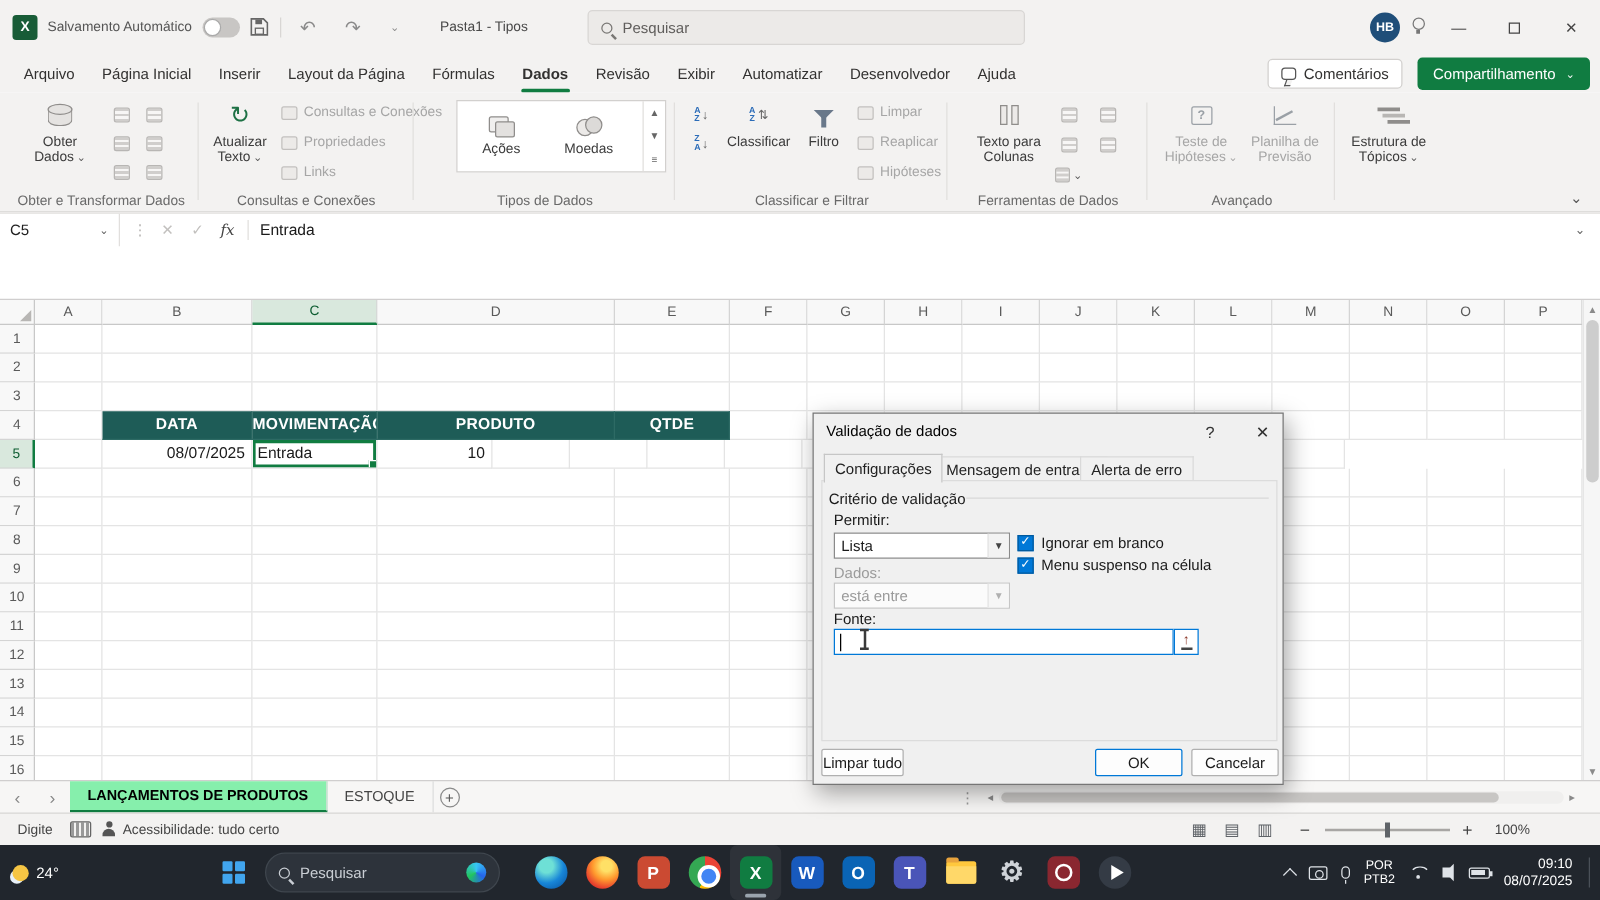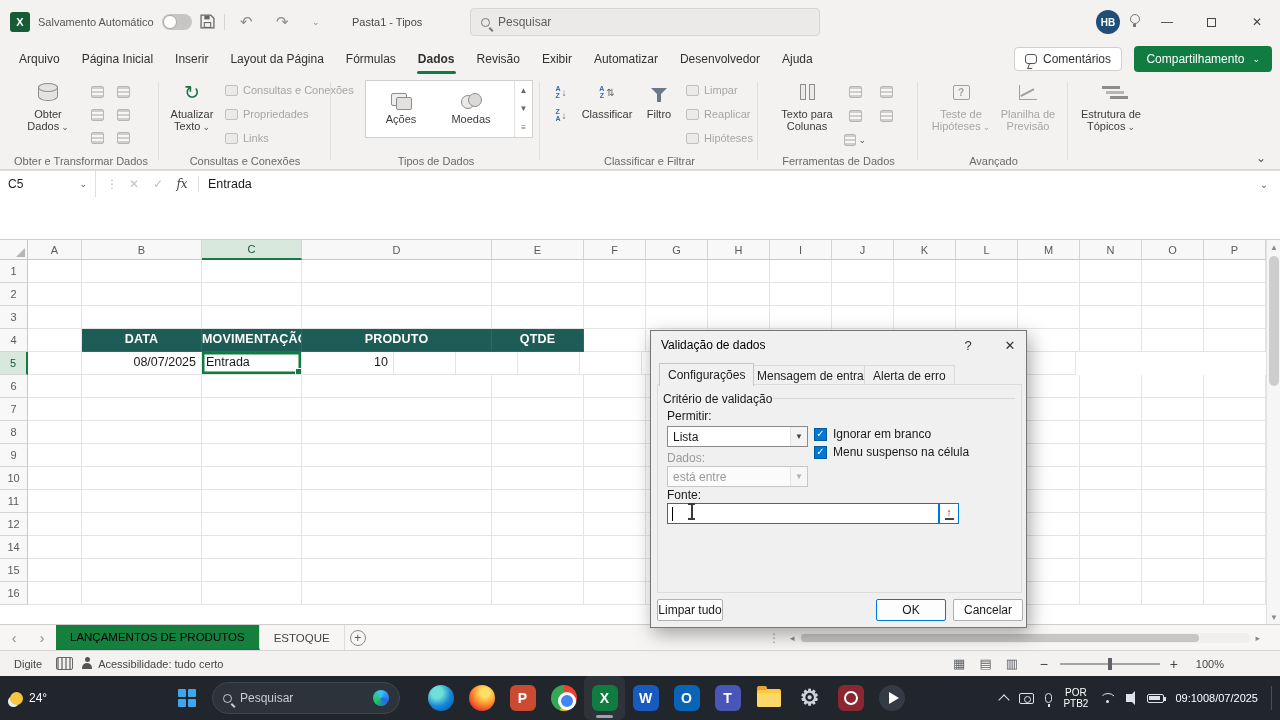--- a/index.html
+++ b/index.html
@@ -98,21 +98,21 @@
 .left{padding-left:4px}
 .sel{position:relative;box-shadow:inset 0 0 0 2.5px #107c41;z-index:2}
 .sel::after{content:'';position:absolute;right:-1px;bottom:-1px;width:5px;height:5px;background:#107c41;border:1px solid #fff}
 .vscroll{position:absolute;top:240px;left:1266px;width:14px;height:384px;background:#f6f6f6;border-left:1px solid #e1e1e1}
 .vscroll .ar{position:absolute;left:0;width:14px;height:14px;color:#8a8a8a;font-size:8px;display:flex;align-items:center;justify-content:center}
 .vthumb{position:absolute;left:2px;top:16px;width:10px;height:130px;background:#cdcdcd;border-radius:5px}
 
 .sheetbar{position:absolute;top:624px;left:0;width:1280px;height:26px;background:#f7f6f5;border-top:1px solid #d0cece;display:flex;align-items:stretch}
 .snav{width:28px;display:flex;align-items:center;justify-content:center;color:#888;font-size:14px}
 .stab{display:flex;align-items:center;padding:0 14px;font-size:11.5px;color:#444;border-right:1px solid #ddd;white-space:nowrap}
-.stab.active{background:#15803d;color:#000;font-weight:normal;border-bottom:2px solid #107c41}
+.stab.active{background:#86efac;color:#000;font-weight:bold;border-bottom:2px solid #107c41}
 .addsheet{width:26px;display:flex;align-items:center;justify-content:center}
 .addsheet i{width:16px;height:16px;border:1px solid #8a8a8a;border-radius:50%;display:flex;align-items:center;justify-content:center;font-style:normal;font-size:12px;color:#555;line-height:1}
 .grip{position:absolute;left:768px;top:0;height:26px;display:flex;align-items:center;color:#9a9a9a}
 .hscroll{position:absolute;left:790px;top:7px;width:470px;height:12px;display:flex;align-items:center;gap:4px;color:#8a8a8a;font-size:9px}
 .htrack{flex:1;height:10px;background:#f0efee;border-radius:5px;position:relative}
 .hthumb{position:absolute;left:2px;top:1px;width:88%;height:8px;background:#c8c6c4;border-radius:4px}
 
 .statusbar{position:absolute;top:650px;left:0;width:1280px;height:26px;background:#f3f2f1;border-top:1px solid #d8d6d4;display:flex;align-items:center;font-size:11px;color:#454545}
 .kb-ic{width:17px;height:13px;border:1px solid #666;border-radius:2px;margin:0 8px 0 14px;background:repeating-linear-gradient(90deg,#999 0 2px,#f3f2f1 2px 4px)}
 .person{width:12px;height:13px;position:relative;margin-right:5px}
@@ -163,21 +163,21 @@
 .tr-mic::after{content:'';position:absolute;left:2px;top:10px;width:1.5px;height:3px;background:#dfe3e8}
 .lang{display:flex;flex-direction:column;align-items:center;font-size:10px;line-height:11px;color:#fff}
 .tr-wifi{width:16px;height:11px;position:relative;overflow:hidden}
 .tr-wifi::before{content:'';position:absolute;left:0;top:0;width:16px;height:16px;border:1.6px solid #dfe3e8;border-radius:50%;clip-path:polygon(0 0,100% 0,50% 50%)}
 .tr-wifi::after{content:'';position:absolute;left:6.5px;top:7px;width:3px;height:3px;background:#dfe3e8;border-radius:50%}
 .tr-vol{width:6px;height:8px;background:#dfe3e8;position:relative;margin-right:4px}
 .tr-vol::before{content:'';position:absolute;left:2px;top:-3px;border-right:7px solid #dfe3e8;border-top:7px solid transparent;border-bottom:7px solid transparent}
 .tr-bat{width:17px;height:9px;border:1.3px solid #dfe3e8;border-radius:2px;position:relative}
 .tr-bat::before{content:'';position:absolute;left:1px;top:1px;width:11px;height:4.5px;background:#dfe3e8}
 .tr-bat::after{content:'';position:absolute;right:-3px;top:2px;width:2px;height:4px;background:#dfe3e8}
-.clock{display:flex;flex-direction:row;align-items:flex-end;font-size:11px;line-height:14px;color:#fff}
+.clock{display:flex;flex-direction:column;align-items:flex-end;font-size:11px;line-height:14px;color:#fff}
 .deskline{width:1px;height:24px;background:#4a5058;margin-left:2px}
 
 .dialog{position:absolute;left:650px;top:330px;width:377px;height:298px;background:#f0f0f0;border:1px solid #767676;box-shadow:3px 6px 18px rgba(0,0,0,.35);z-index:40;font-size:12px}
 .dlg-title{position:absolute;left:10px;top:7px;color:#000}
 .dlg-sys{position:absolute;top:4px;width:22px;height:20px;display:flex;align-items:center;justify-content:center;color:#333;font-size:13px}
 .dtab{position:absolute;top:34px;height:20px;padding:0 8px;display:flex;align-items:center;background:#f0f0f0;border:1px solid #d9d9d9;border-bottom:none;color:#222;font-size:12px}
 .dtab.active{top:32px;height:23px;z-index:2;background:#f0f0f0;border-color:#c6c6c6}
 .dpage{position:absolute;left:6px;top:53px;width:365px;height:209px;border:1px solid #dcdcdc;background:#f0f0f0}
 .dlbl{position:absolute;color:#1a1a1a}
 .dlbl.dis{color:#9b9b9b}
@@ -705,20 +705,39 @@
           <div class="cell" style="width: 62px;"></div>
           <div class="cell" style="width: 62px;"></div>
           <div class="cell" style="width: 62px;"></div>
           <div class="cell" style="width: 62px;"></div>
           <div class="cell" style="width: 62px;"></div>
           <div class="cell" style="width: 62px;"></div>
           <div class="cell" style="width: 62px;"></div>
           <div class="cell" style="width: 62px;"></div>
         </div>
         <div class="grid-row">
+          <div class="row-h">13</div>
+          <div class="cell" style="width: 54px;"></div>
+          <div class="cell" style="width: 120px;"></div>
+          <div class="cell" style="width: 100px;"></div>
+          <div class="cell" style="width: 190px;"></div>
+          <div class="cell" style="width: 92px;"></div>
+          <div class="cell" style="width: 62px;"></div>
+          <div class="cell" style="width: 62px;"></div>
+          <div class="cell" style="width: 62px;"></div>
+          <div class="cell" style="width: 62px;"></div>
+          <div class="cell" style="width: 62px;"></div>
+          <div class="cell" style="width: 62px;"></div>
+          <div class="cell" style="width: 62px;"></div>
+          <div class="cell" style="width: 62px;"></div>
+          <div class="cell" style="width: 62px;"></div>
+          <div class="cell" style="width: 62px;"></div>
+          <div class="cell" style="width: 62px;"></div>
+        </div>
+        <div class="grid-row">
           <div class="row-h">14</div>
           <div class="cell" style="width: 54px;"></div>
           <div class="cell" style="width: 120px;"></div>
           <div class="cell" style="width: 100px;"></div>
           <div class="cell" style="width: 190px;"></div>
           <div class="cell" style="width: 92px;"></div>
           <div class="cell" style="width: 62px;"></div>
           <div class="cell" style="width: 62px;"></div>
           <div class="cell" style="width: 62px;"></div>
           <div class="cell" style="width: 62px;"></div>

